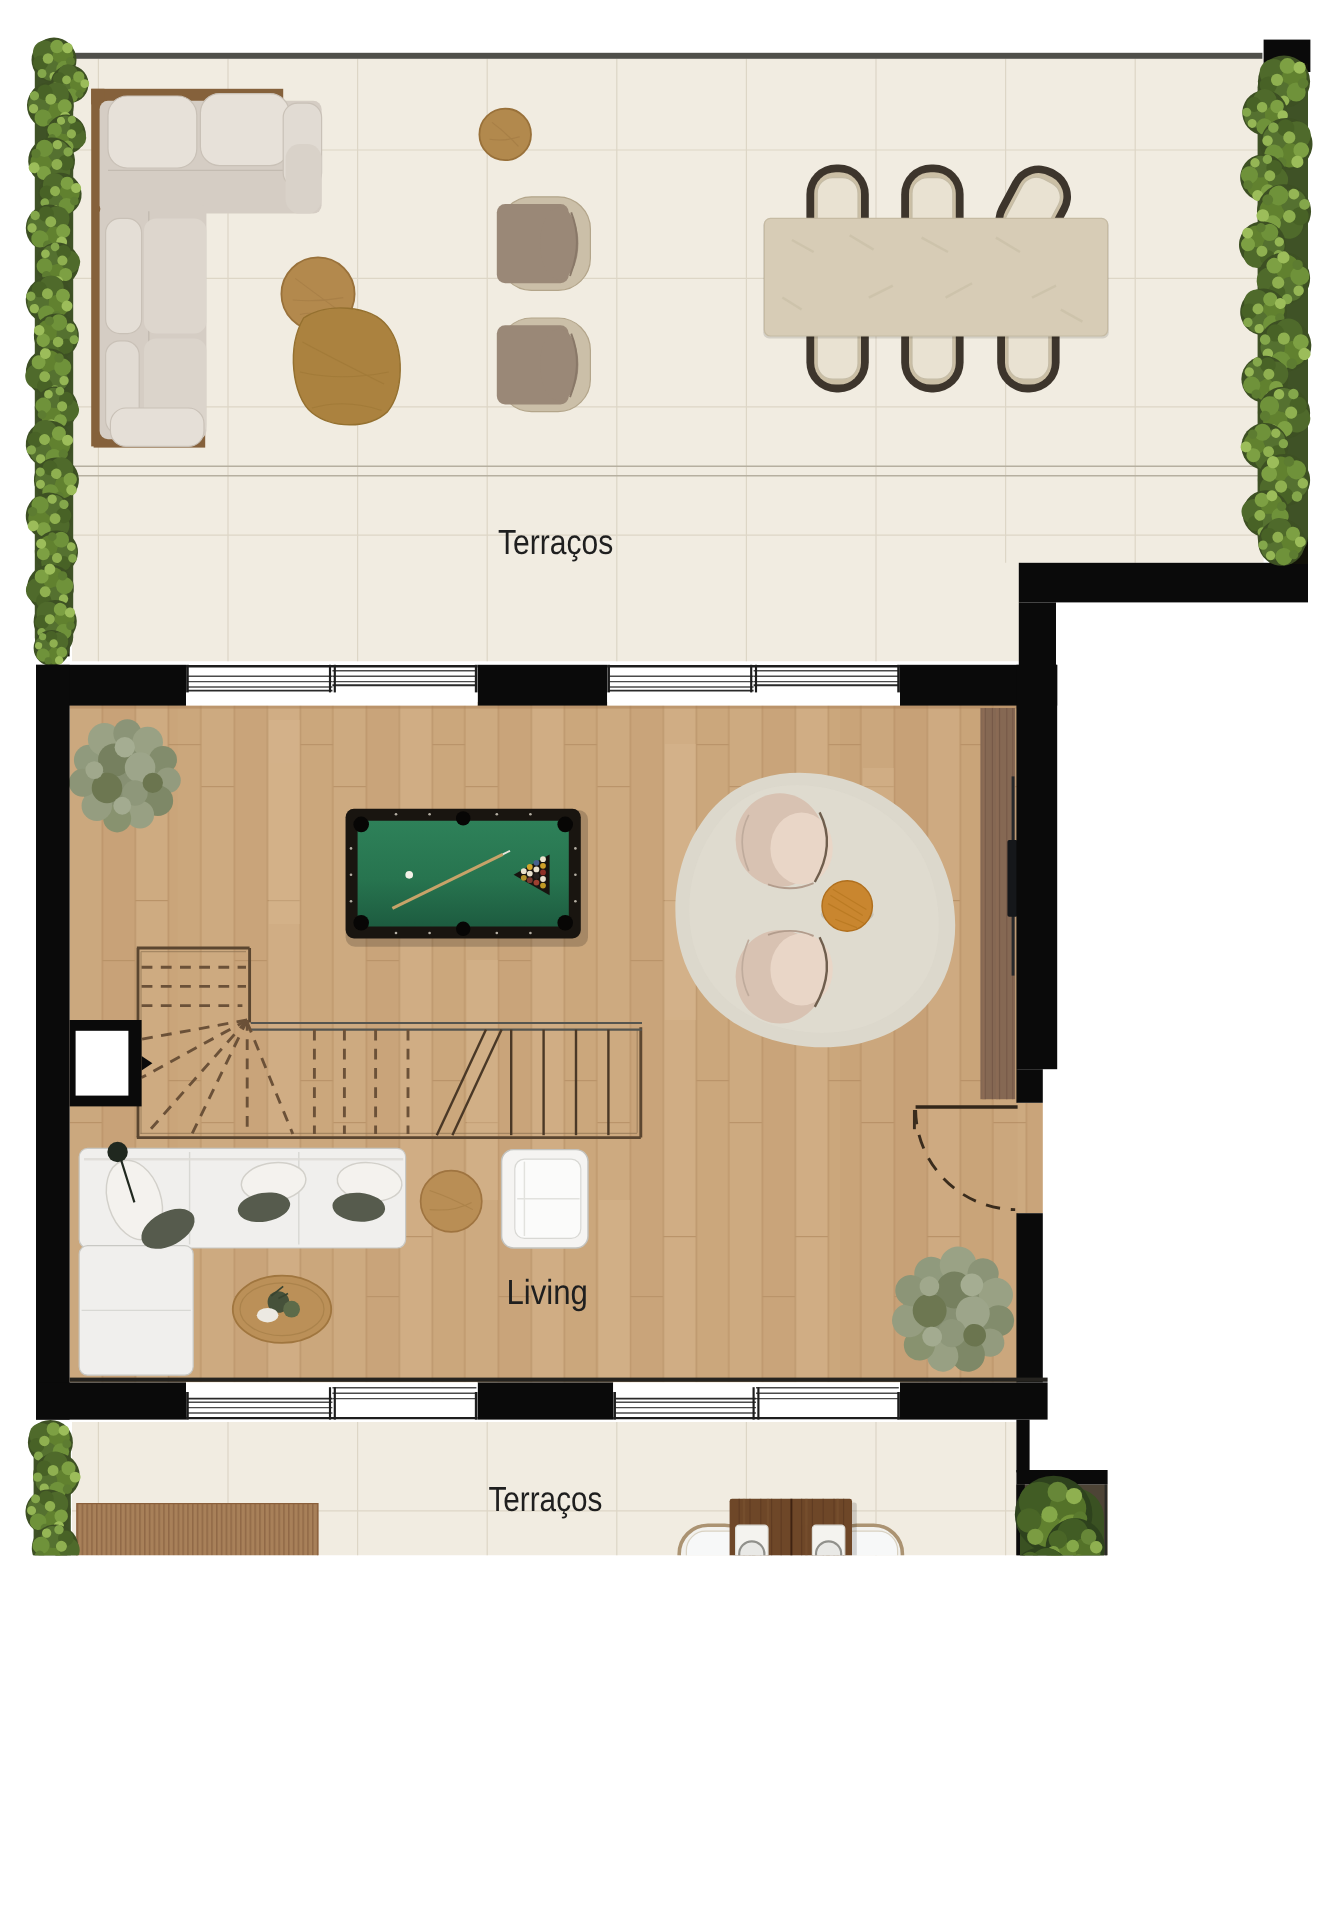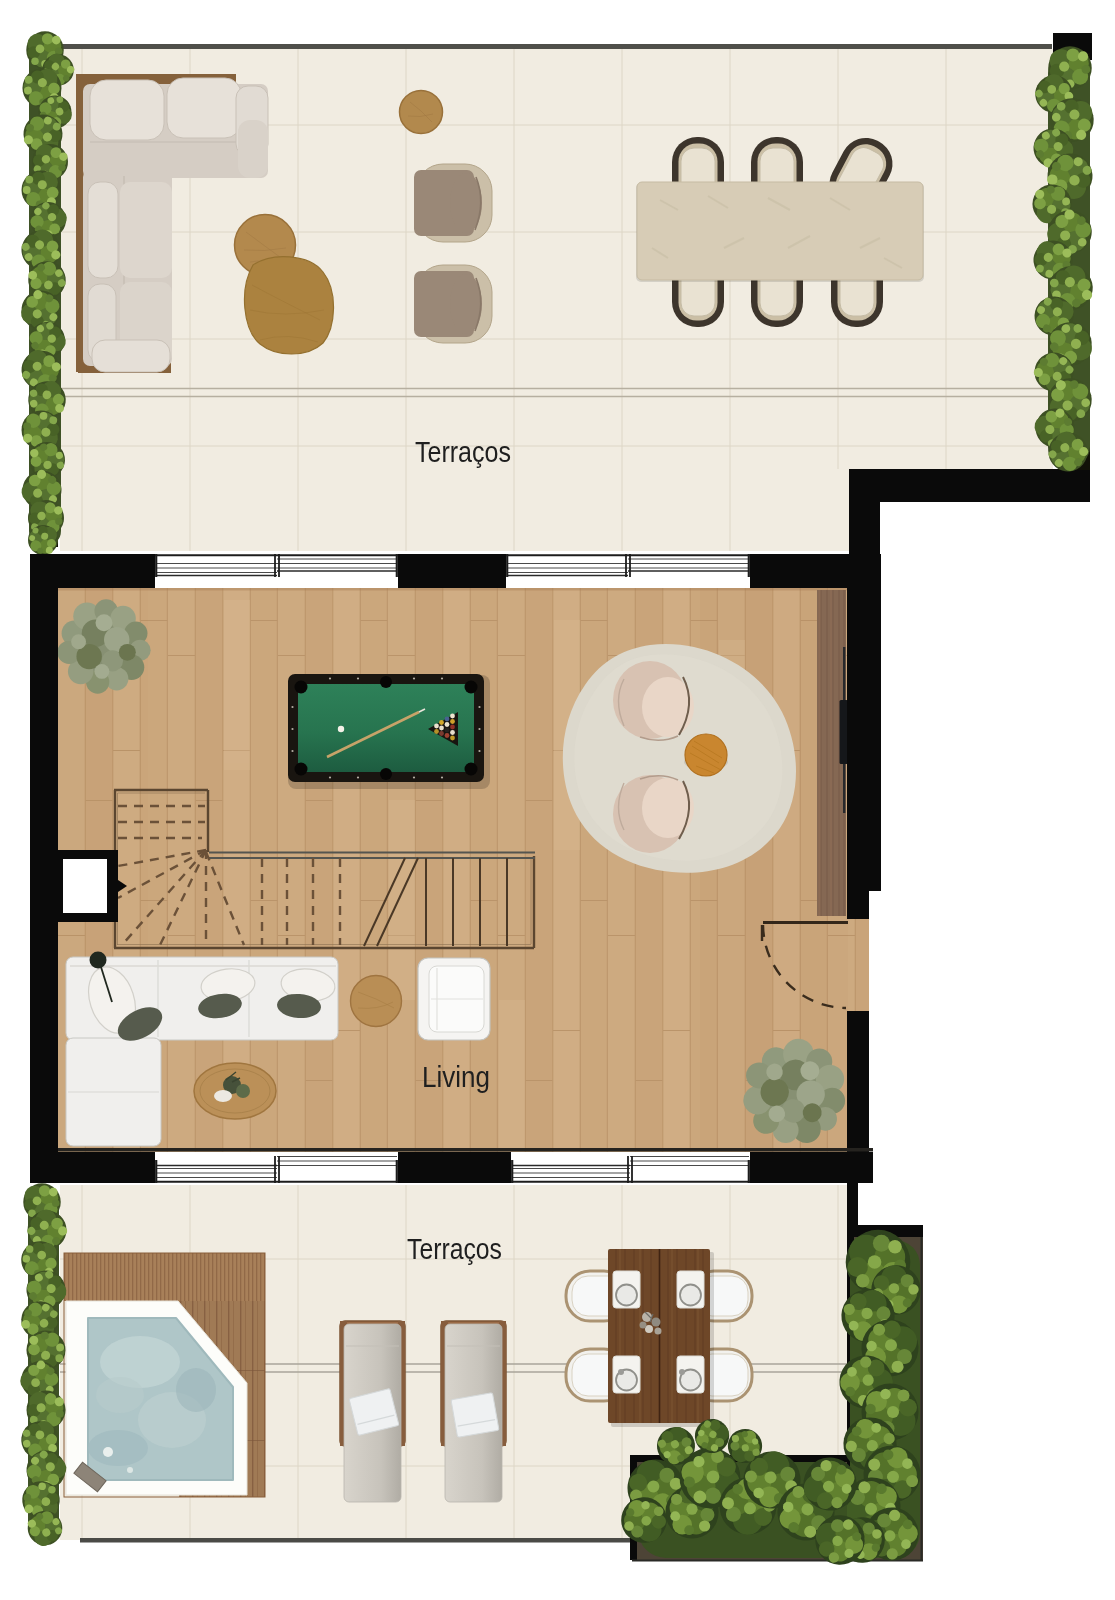--- a/index.html
+++ b/index.html
@@ -1,16 +1,16 @@
 <!DOCTYPE html>
 <html><head>
 <meta charset="utf-8">
 <style>
   html,body{margin:0;padding:0;background:#ffffff;}
-  #wrap{position:relative;width:1115px;height:1600px;background:#ffffff;font-family:"Liberation Sans",sans-serif;}
+  #wrap{position:relative;width:1115px;height:1296px;background:#ffffff;font-family:"Liberation Sans",sans-serif;}
   svg{display:block;}
 </style>
 </head>
 <body>
 <div id="wrap">
 <svg width="1115" height="1600" viewBox="0 0 1115 1600" xmlns="http://www.w3.org/2000/svg">
 <defs>
   <linearGradient id="feltG" x1="0" y1="0" x2="0" y2="1">
     <stop offset="0" stop-color="#2e8159"></stop>
           <stop offset="0.55" stop-color="#27744f"></stop>

